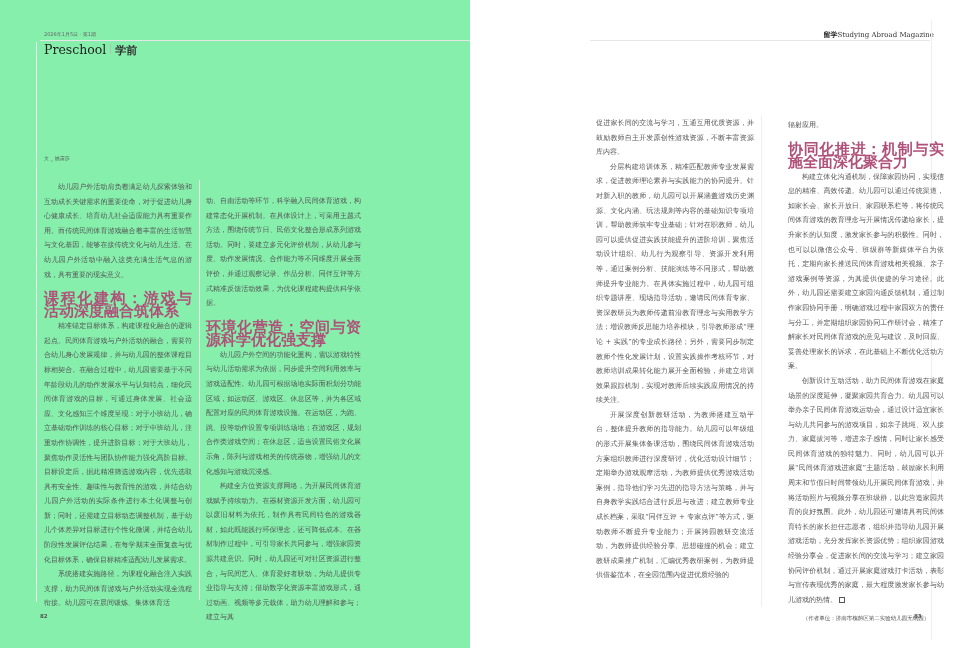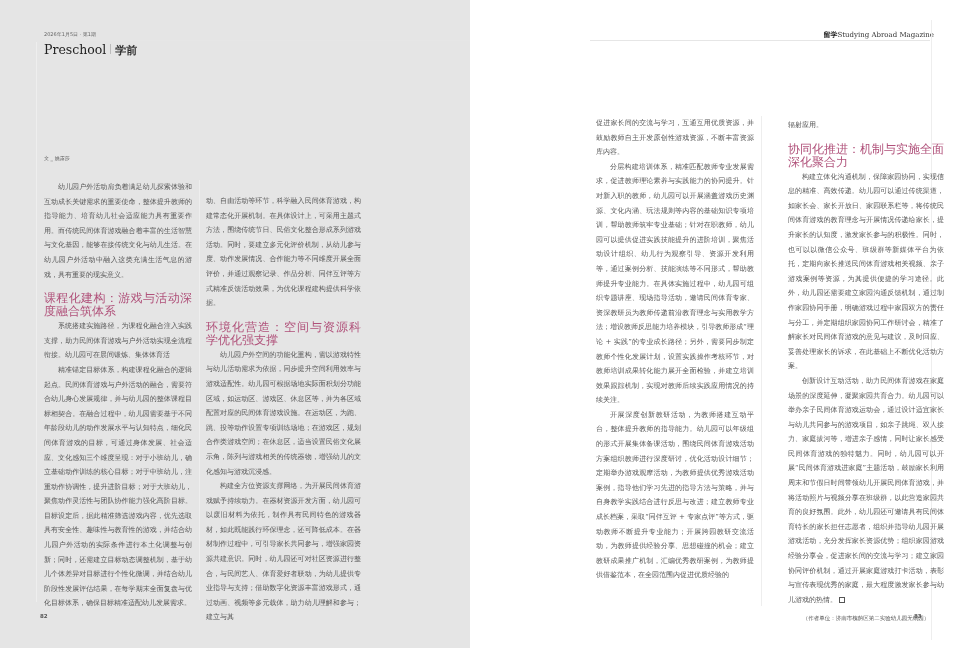--- a/index.html
+++ b/index.html
@@ -1,36 +1,36 @@
 <!DOCTYPE html>
 <html><head>
 <meta charset="utf-8">
 <style>
   * { box-sizing: border-box; margin: 0; padding: 0; }
   html, body { width: 960px; height: 648px; overflow: hidden; background: #ffffff; }
   body { position: relative; font-family: "DejaVu Sans", sans-serif; color: #333; }
 
-  .page { position: absolute; top: 0; height: 648px; background: #e5e5e5; }
+  .page { position: absolute; top: 0; height: 648px; background: #86efac; }
   .page-left { left: 0; width: 470px; }
 
   .header-date { position: absolute; left: 44px; top: 31px; font-size: 5px; color: #666; }
   .header-rule { position: absolute; left: 40px; top: 40px; width: 430px; height: 1px; background: #e6e6e6; }
   .header-section { position: absolute; left: 44px; top: 42px; display: flex; align-items: baseline; }
   .header-section .en { font-family: "DejaVu Serif", serif; font-size: 12.5px; color: #222; }
   .header-section .sep { width: 1px; height: 10px; background: #bbb; margin: 0 4px; display: inline-block; }
   .header-section .cn { font-family: "DejaVu Serif", serif; font-size: 11px; color: #333; font-weight: bold; }
   .left-vline { position: absolute; left: 36px; top: 42px; width: 1px; height: 560px; background: #eee; }
 
   .title { position: absolute; left: 44px; top: 118px; font-size: 21px; color: #1a1a1a; letter-spacing: 0.2px; white-space: nowrap; }
   .byline { position: absolute; left: 44px; top: 155px; font-size: 5px; color: #555; }
 
   .col { position: absolute; font-size: 7px; line-height: 14.6px; color: #555; text-align: justify; }
   .col p { text-indent: 2em; }
   .col p.cont { text-indent: 0; }
-  .col h3 { color: #b0517a; font-size: 12px; line-height: 13px; font-weight: normal; margin: 10px 0 1px 0; text-indent: 0; }
+  .col h3 { color: #b0517a; font-size: 15px; line-height: 13px; font-weight: bold; margin: 10px 0 1px 0; text-indent: 0; }
 
   .col-l1 { left: 44px; top: 180px; width: 148px; }
   .col-l2 { left: 206px; top: 194px; width: 155px; }
   .col-r1 { left: 596px; top: 116px; width: 158px; }
   .col-r2 { left: 788px; top: 118px; width: 156px; }
 
   .col-divider { position: absolute; width: 1px; background: #eee; }
 
   .header-mag { position: absolute; right: 26px; top: 30px; font-family: "DejaVu Serif", serif; font-size: 7px; color: #333; }
   .header-mag .logo { font-weight: bold; color: #222; margin-top: 44px; }
@@ -53,24 +53,24 @@
   <div class="header-rule"></div>
   <div class="header-section">
     <span class="en">Preschool</span>
     <span class="sep"></span>
     <span class="cn">学前</span>
   </div>
 
   <div class="byline">文 _ 姚露莎</div>
 
   <div class="col col-l1">
-    <p>幼儿园户外活动肩负着满足幼儿探索体验和互动成长关键需求的重要使命，整体提升教师的指导能力、培育幼儿社会适应能力具有重要作用。而传统民间体育游戏融合着丰富的生活智慧与文化基因，能够在接传统文化与幼儿生活。在幼儿园户外活动中融入这类充满生活气息的游戏，具有重要的现实意义。</p>
+    <p>幼儿园户外活动肩负着满足幼儿探索体验和互动成长关键需求的重要使命，对于促进幼儿身心健康成长、培育幼儿社会适应能力具有重要作用。而传统民间体育游戏融合着丰富的生活智慧与文化基因，能够在接传统文化与幼儿生活。在幼儿园户外活动中融入这类充满生活气息的游戏，具有重要的现实意义。</p>
     <h3>课程化建构：游戏与活动深度融合筑体系</h3>
+    <p>精准锚定目标体系，构建课程化融合的逻辑起点。民间体育游戏与户外活动的融合，需要符合幼儿身心发展规律，并与幼儿园的整体课程目标相契合。在融合过程中，幼儿园需要基于不同年龄段幼儿的动作发展水平与认知特点，细化民间体育游戏的目标，可通过身体发展、社会适应、文化感知三个维度呈现：对于小班幼儿，确立基础动作训练的核心目标；对于中班幼儿，注重动作协调性，提升进阶目标；对于大班幼儿，聚焦动作灵活性与团队协作能力强化高阶目标。目标设定后，据此精准筛选游戏内容，优先选取具有安全性、趣味性与教育性的游戏，并结合幼儿园户外活动的实际条件进行本土化调整与创新；同时，还需建立目标动态调整机制，基于幼儿个体差异对目标进行个性化微调，并结合幼儿阶段性发展评估结果，在每学期末全面复盘与优化目标体系，确保目标精准适配幼儿发展需求。</p>
     <p>系统搭建实施路径，为课程化融合注入实践支撑，助力民间体育游戏与户外活动实现全流程衔接。幼儿园可在晨间锻炼、集体体育活</p>
-    <p>精准锚定目标体系，构建课程化融合的逻辑起点。民间体育游戏与户外活动的融合，需要符合幼儿身心发展规律，并与幼儿园的整体课程目标相契合。在融合过程中，幼儿园需要基于不同年龄段幼儿的动作发展水平与认知特点，细化民间体育游戏的目标，可通过身体发展、社会适应、文化感知三个维度呈现：对于小班幼儿，确立基础动作训练的核心目标；对于中班幼儿，注重动作协调性，提升进阶目标；对于大班幼儿，聚焦动作灵活性与团队协作能力强化高阶目标。目标设定后，据此精准筛选游戏内容，优先选取具有安全性、趣味性与教育性的游戏，并结合幼儿园户外活动的实际条件进行本土化调整与创新；同时，还需建立目标动态调整机制，基于幼儿个体差异对目标进行个性化微调，并结合幼儿阶段性发展评估结果，在每学期末全面复盘与优化目标体系，确保目标精准适配幼儿发展需求。</p>
   </div>
 
   <div class="col col-l2">
     <p class="cont">动、自由活动等环节，科学融入民间体育游戏，构建常态化开展机制。在具体设计上，可采用主题式方法，围绕传统节日、民俗文化整合形成系列游戏活动。同时，要建立多元化评价机制，从幼儿参与度、动作发展情况、合作能力等不同维度开展全面评价，并通过观察记录、作品分析、同伴互评等方式精准反馈活动效果，为优化课程建构提供科学依据。</p>
     <h3>环境化营造：空间与资源科学优化强支撑</h3>
     <p>幼儿园户外空间的功能化重构，需以游戏特性与幼儿活动需求为依据，同步提升空间利用效率与游戏适配性。幼儿园可根据场地实际面积划分功能区域，如运动区、游戏区、休息区等，并为各区域配置对应的民间体育游戏设施。在运动区，为跑、跳、投等动作设置专项训练场地；在游戏区，规划合作类游戏空间；在休息区，适当设置民俗文化展示角，陈列与游戏相关的传统器物，增强幼儿的文化感知与游戏沉浸感。</p>
     <p>构建全方位资源支撑网络，为开展民间体育游戏赋予持续动力。在器材资源开发方面，幼儿园可以废旧材料为依托，制作具有民间特色的游戏器材，如此既能践行环保理念，还可降低成本。在器材制作过程中，可引导家长共同参与，增强家园资源共建意识。同时，幼儿园还可对社区资源进行整合，与民间艺人、体育爱好者联动，为幼儿提供专业指导与支持；借助数字化资源丰富游戏形式，通过动画、视频等多元载体，助力幼儿理解和参与；建立与其</p>
   </div>
 
   <div class="col-divider" style="left:199px; top:180px; height:420px;"></div>

